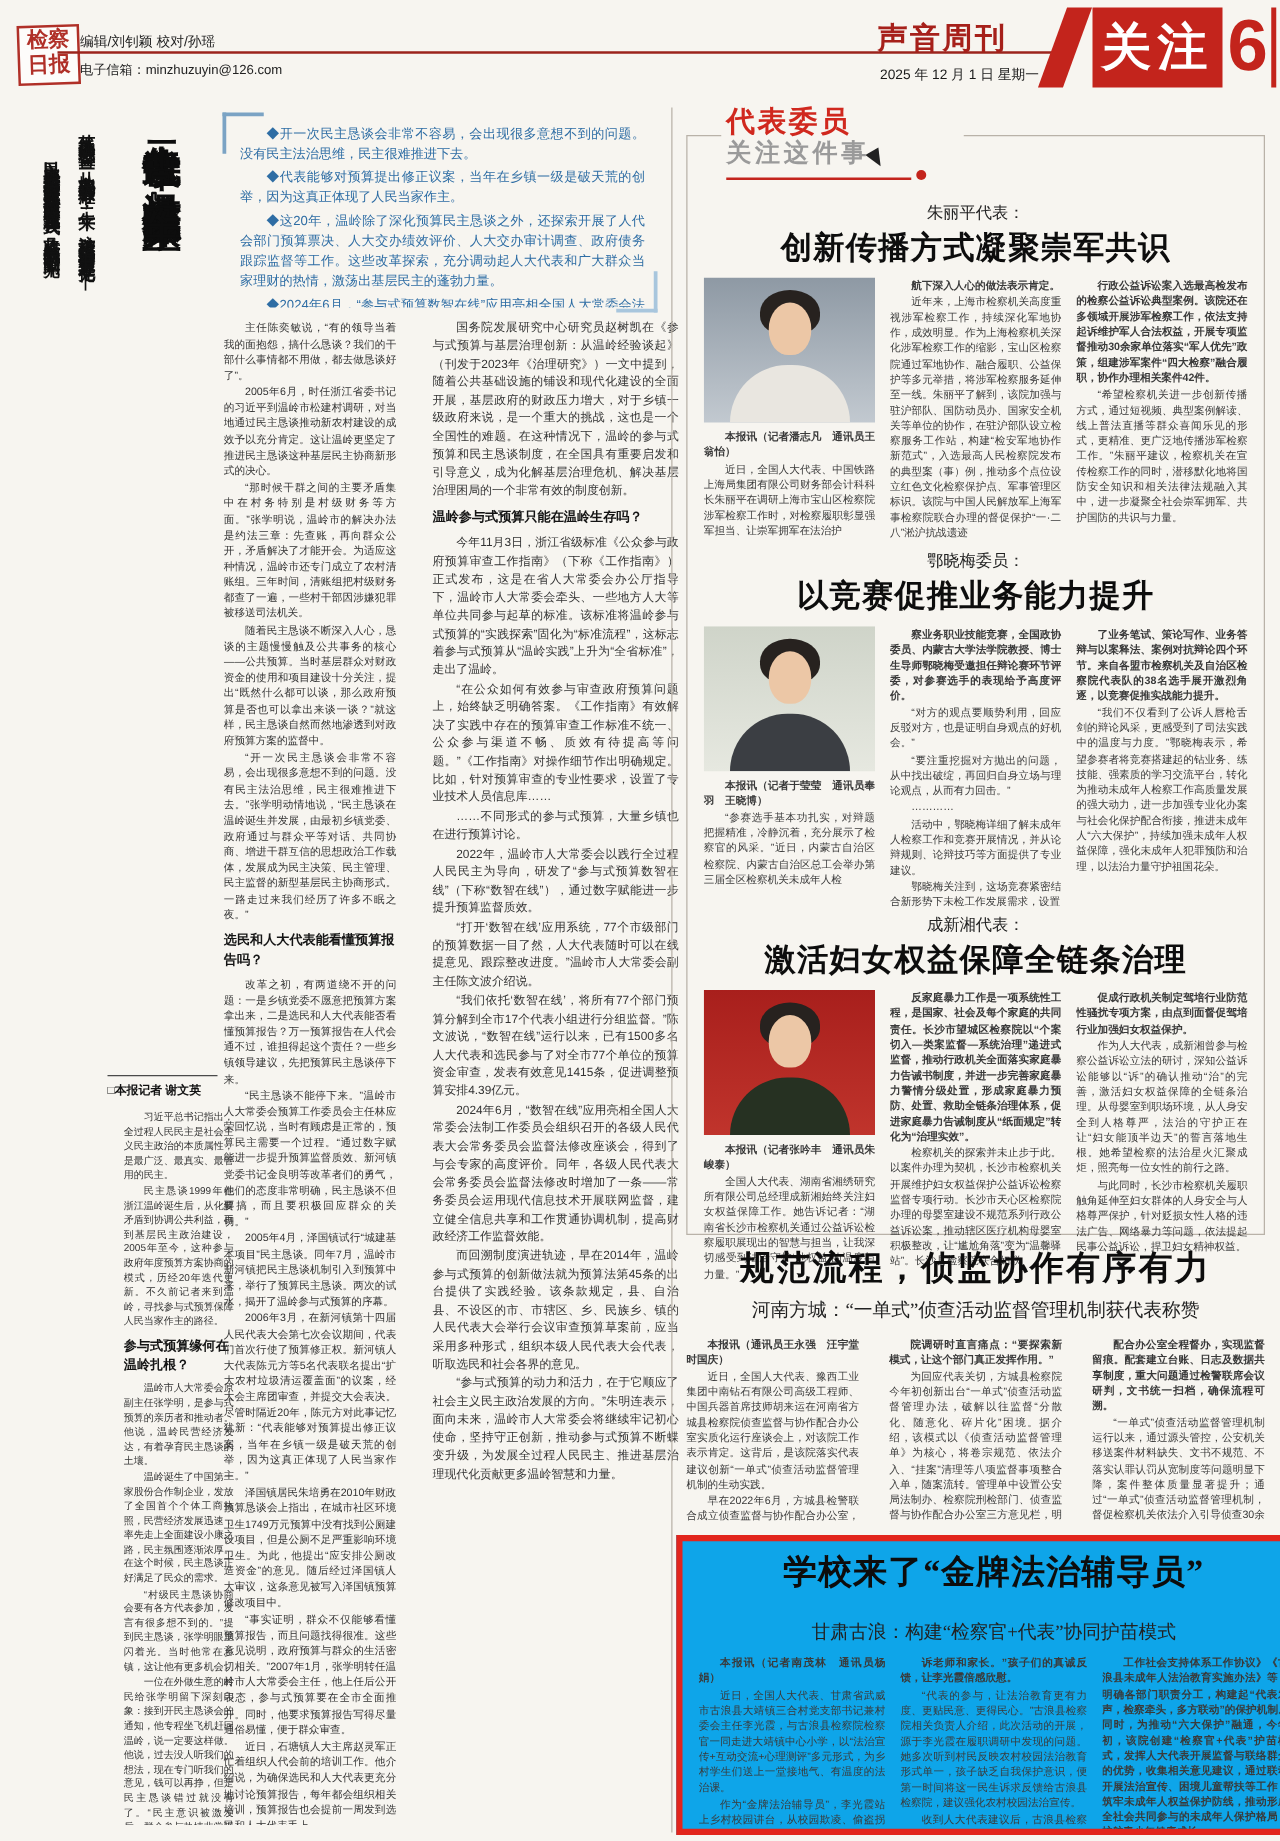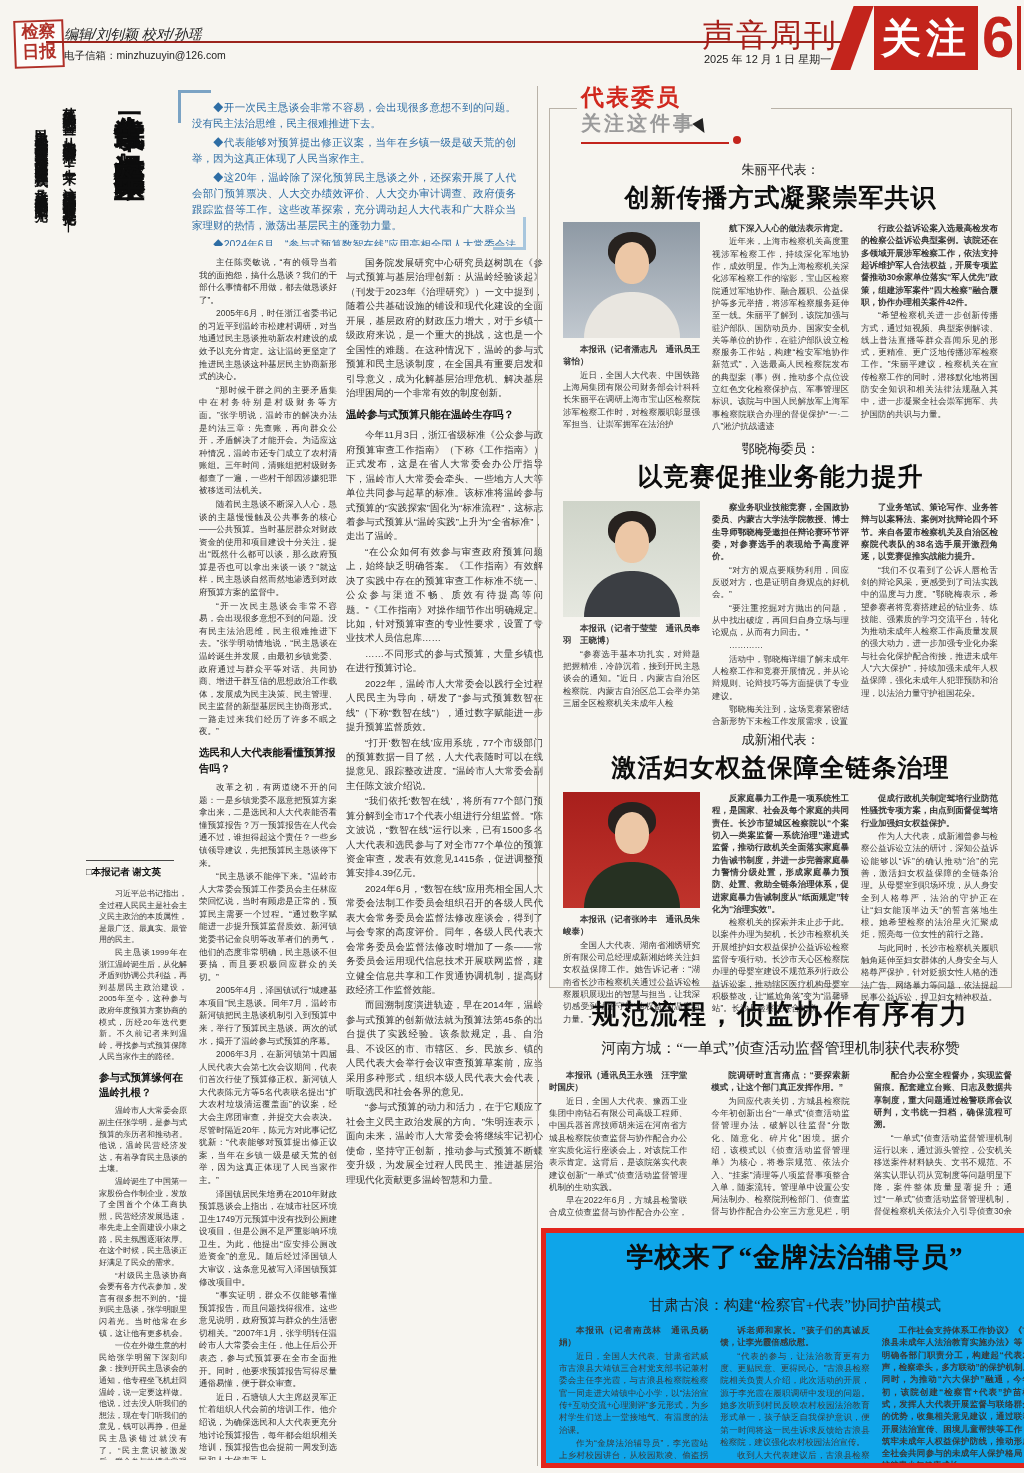--- a/index.html
+++ b/index.html
@@ -6,24 +6,24 @@
   body{background:#e8e6e1;font-family:"Liberation Sans",sans-serif;}
   .page{position:relative;width:1024px;height:1473px;background:#f7f5f0;margin:0 auto;overflow:hidden;color:#2e2c2a;}
   p{margin:0;}
   .para{text-indent:2em;text-align:justify;}
   .subhead{font-weight:bold;font-size:10.5px;margin:7px 0 5px;color:#141414;text-indent:0;}
 
   
   .logo-box{position:absolute;left:14px;top:20px;width:46px;height:44px;border:2px solid #b03028;color:#b03028;
     font-family:"Liberation Serif",serif;font-weight:bold;font-size:17px;line-height:20px;text-align:center;
     transform:rotate(-2deg);background:#fdfcfa;}
-  .editor-line{position:absolute;left:64px;top:26px;font-size:14px;color:#222;font-style:italic;}
+  .editor-line{position:absolute;left:64px;top:26px;font-size:11px;color:#222;}
   .head-rule{position:absolute;left:46px;top:41px;width:800px;height:2px;background:#9c241c;}
   .email-line{position:absolute;left:64px;top:49px;font-size:10.5px;color:#222;}
-  .weekly{position:absolute;left:702px;top:14px;font-size:32px;font-weight:normal;color:#a6201a;letter-spacing:2px;}
+  .weekly{position:absolute;left:702px;top:14px;font-size:24px;font-weight:bold;color:#a6201a;letter-spacing:2px;}
   .date-line{position:absolute;left:704px;top:52px;font-size:11px;color:#1a1a1a;}
   .slash{position:absolute;left:842px;top:6px;width:20px;height:64px;background:#c3241c;transform:skewX(-20deg);}
   .focus-box{position:absolute;left:874px;top:6px;width:104px;height:64px;background:#c3241c;color:#fff;
     font-size:40px;font-weight:bold;text-align:center;line-height:64px;letter-spacing:5px;}
   .page-num{position:absolute;left:982px;top:2px;font-size:58px;font-weight:bold;color:#c3241c;line-height:70px;}
   .page-bar{position:absolute;left:1017px;top:6px;width:4px;height:64px;background:#c3241c;}
 
   
   .deck{position:absolute;writing-mode:vertical-rl;font-size:13.5px;font-weight:bold;color:#111;letter-spacing:1.5px;line-height:26px;}
   .deck-a{left:56px;top:96px;height:750px;}
@@ -34,21 +34,21 @@
   .corner{position:absolute;width:30px;height:30px;}
   .corner.tl{left:0;top:0;border-left:3px solid #7ba3c4;border-top:3px solid #7ba3c4;}
   .corner.br{right:0;bottom:0;border-right:3px solid #a8c6dd;border-bottom:3px solid #a8c6dd;}
   .intro-text{position:absolute;left:14px;top:10px;right:10px;bottom:4px;color:#2e6da4;font-size:10.5px;line-height:1.52;overflow:hidden;}
   .intro-text .para{margin-bottom:3px;}
   .feature-byline{position:absolute;left:86px;top:860px;width:88px;border-top:1.5px solid #4a4a4a;padding-top:5px;
     font-size:9.5px;font-weight:bold;color:#111;}
   .fcol{position:absolute;overflow:hidden;color:#333;}
   .fcol .para{margin-bottom:1px;}
   .col0{left:86px;top:888px;width:88px;height:572px;font-size:8px;line-height:1.45;margin-left:13px;}
-  .colA{left:179px;top:256px;width:138px;height:1204px;font-size:8.5px;line-height:1.48;margin-left:20px;}
+  .colA{left:179px;top:256px;width:138px;height:1204px;font-size:8.5px;line-height:1.48;}
   .colB{left:346px;top:256px;width:197px;height:1204px;font-size:9.5px;line-height:1.52;}
   .divider-v{position:absolute;left:537px;top:86px;width:1px;height:1380px;background:#b9b2a8;}
 
   
   .panel-box{position:absolute;left:549px;top:108px;width:463px;height:880px;border:1px solid #b9b2a8;box-sizing:border-box;padding:50px 13px 0 13px;}
   .badge{position:absolute;left:577px;top:84px;width:190px;height:72px;background:#f7f5f0;padding-left:4px;}
   .badge-l1{font-size:23px;font-weight:bold;color:#d0281e;letter-spacing:2px;line-height:26px;}
   .badge-l2{font-size:20px;font-weight:bold;color:#9a9a9a;letter-spacing:3px;line-height:26px;}
   .badge-underline{position:absolute;left:4px;top:58px;width:148px;height:2px;background:#c3241c;}
   .badge-dot{position:absolute;left:156px;top:52px;width:8px;height:8px;border-radius:50%;background:#c3241c;}
@@ -197,21 +197,21 @@
       <div class="art-title">以竞赛促推业务能力提升</div>
       <div class="art-cols">
         <div class="art-col">
           <div class="photo photo-e">
             <div class="hair"></div>
             <div class="face"></div>
             <div class="torso"></div>
           </div>
           <div>
               <p class="para">本报讯（记者于莹莹　通讯员奉羽　王晓博）</p>
-              <p class="para">“参赛选手基本功扎实，对辩题把握精准，冷静沉着，接到开民主恳谈会的通知。”近日，内蒙古自治区检察院、内蒙古自治区总工会举办第三届全区检察机关未成年人检</p>
+              <p class="para">“参赛选手基本功扎实，对辩题把握精准，冷静沉着，充分展示了检察官的风采。”近日，内蒙古自治区检察院、内蒙古自治区总工会举办第三届全区检察机关未成年人检</p>
             </div>
         </div>
         <div class="art-col">
             <p class="para">察业务职业技能竞赛，全国政协委员、内蒙古大学法学院教授、博士生导师鄂晓梅受邀担任辩论赛环节评委，对参赛选手的表现给予高度评价。</p>
             <p class="para">“对方的观点要顺势利用，回应反驳对方，也是证明自身观点的好机会。”</p>
             <p class="para">“要注重挖掘对方抛出的问题，从中找出破绽，再回归自身立场与理论观点，从而有力回击。”</p>
             <p class="para">…………</p>
             <p class="para">活动中，鄂晓梅详细了解未成年人检察工作和竞赛开展情况，并从论辩规则、论辩技巧等方面提供了专业建议。</p>
             <p class="para">鄂晓梅关注到，这场竞赛紧密结合新形势下未检工作发展需求，设置</p>
           </div>

